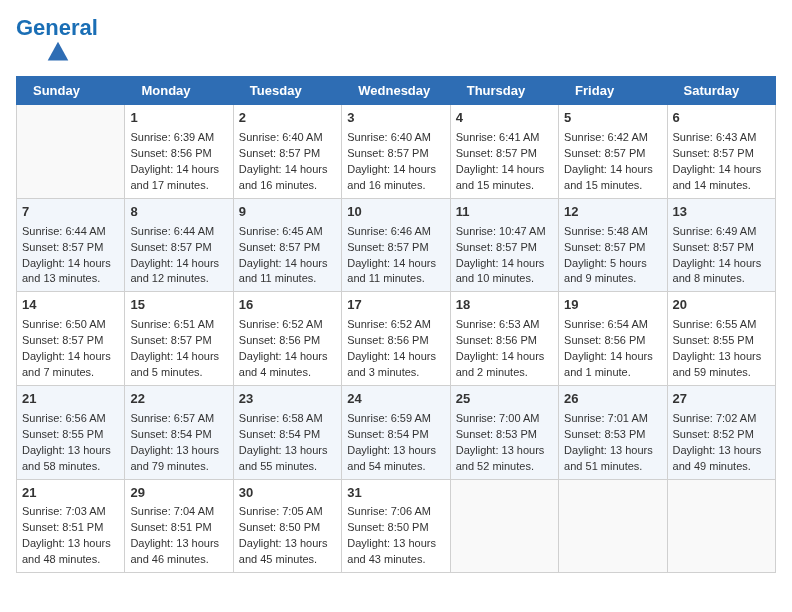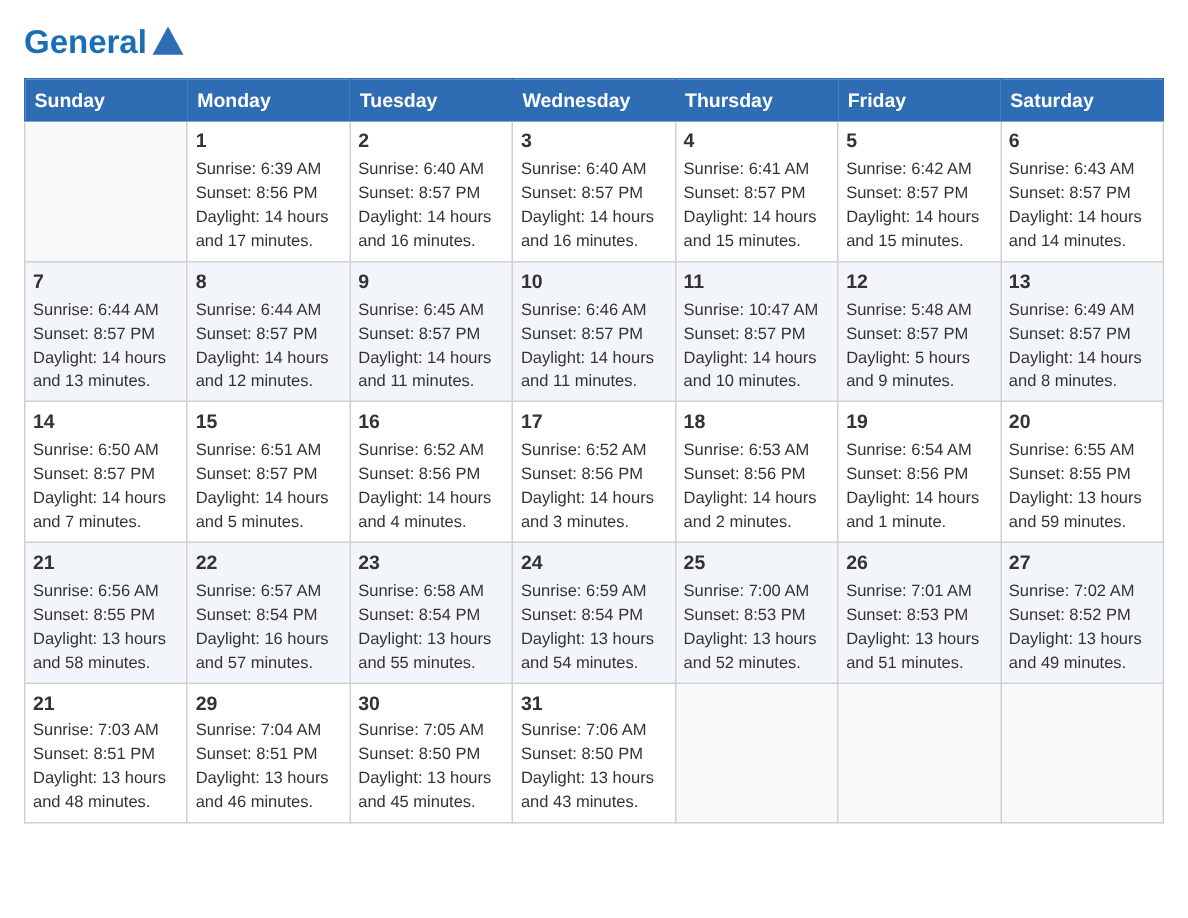--- a/index.html
+++ b/index.html
@@ -48,21 +48,21 @@
     }
     table {
       width: 100%;
       border-collapse: collapse;
       font-size: 11px;
     }
     thead tr th {
       background-color: #2e6db4;
       color: #fff;
       text-align: left;
-      padding: 6px 6px;
+      padding: 6px 16px;
       font-size: 13px;
       font-weight: bold;
       border: 1px solid #2e6db4;
     }
     tbody tr td {
       border: 1px solid #d0d0d0;
       vertical-align: top;
       padding: 4px 5px;
       width: calc(100% / 7);
       min-height: 80px;
@@ -87,21 +87,21 @@
     tbody tr td.empty {
       background-color: #f9f9f9 !important;
     }
   </style>
 </head>
 <body>
 
 <div class="header">
   <div class="logo">
     <div>
-      <div style="display:flex;align-items:center;">
+      <div style="display:flex;align-items:center;flex-direction:column;">
         <span class="logo-text">
           <span>General</span>
         </span>
         <svg class="logo-icon" viewBox="0 0 28 28" xmlns="http://www.w3.org/2000/svg">
           <polygon points="14,2 26,24 2,24" fill="#2e6db4"></polygon>
         </svg>
       </div>
       <div class="logo-text" style="color:#2e6db4;"></div>
     </div>
   </div>
@@ -146,21 +146,21 @@
         <td><span class="day-num">14</span><span>Sunrise: 6:50 AM</span><br><span>Sunset: 8:57 PM</span><br><span>Daylight: 14 hours and 7 minutes.</span></td>
         <td><span class="day-num">15</span><span>Sunrise: 6:51 AM</span><br><span>Sunset: 8:57 PM</span><br><span>Daylight: 14 hours and 5 minutes.</span></td>
         <td><span class="day-num">16</span><span>Sunrise: 6:52 AM</span><br><span>Sunset: 8:56 PM</span><br><span>Daylight: 14 hours and 4 minutes.</span></td>
         <td><span class="day-num">17</span><span>Sunrise: 6:52 AM</span><br><span>Sunset: 8:56 PM</span><br><span>Daylight: 14 hours and 3 minutes.</span></td>
         <td><span class="day-num">18</span><span>Sunrise: 6:53 AM</span><br><span>Sunset: 8:56 PM</span><br><span>Daylight: 14 hours and 2 minutes.</span></td>
         <td><span class="day-num">19</span><span>Sunrise: 6:54 AM</span><br><span>Sunset: 8:56 PM</span><br><span>Daylight: 14 hours and 1 minute.</span></td>
         <td><span class="day-num">20</span><span>Sunrise: 6:55 AM</span><br><span>Sunset: 8:55 PM</span><br><span>Daylight: 13 hours and 59 minutes.</span></td>
       </tr>
       <tr>
         <td><span class="day-num">21</span><span>Sunrise: 6:56 AM</span><br><span>Sunset: 8:55 PM</span><br><span>Daylight: 13 hours and 58 minutes.</span></td>
-        <td><span class="day-num">22</span><span>Sunrise: 6:57 AM</span><br><span>Sunset: 8:54 PM</span><br><span>Daylight: 16 hours and 57 minutes.</span></td>
+        <td><span class="day-num">22</span><span>Sunrise: 6:57 AM</span><br><span>Sunset: 8:54 PM</span><br><span>Daylight: 13 hours and 79 minutes.</span></td>
         <td><span class="day-num">23</span><span>Sunrise: 6:58 AM</span><br><span>Sunset: 8:54 PM</span><br><span>Daylight: 13 hours and 55 minutes.</span></td>
         <td><span class="day-num">24</span><span>Sunrise: 6:59 AM</span><br><span>Sunset: 8:54 PM</span><br><span>Daylight: 13 hours and 54 minutes.</span></td>
         <td><span class="day-num">25</span><span>Sunrise: 7:00 AM</span><br><span>Sunset: 8:53 PM</span><br><span>Daylight: 13 hours and 52 minutes.</span></td>
         <td><span class="day-num">26</span><span>Sunrise: 7:01 AM</span><br><span>Sunset: 8:53 PM</span><br><span>Daylight: 13 hours and 51 minutes.</span></td>
         <td><span class="day-num">27</span><span>Sunrise: 7:02 AM</span><br><span>Sunset: 8:52 PM</span><br><span>Daylight: 13 hours and 49 minutes.</span></td>
       </tr>
       <tr>
         <td><span class="day-num">21</span><span>Sunrise: 7:03 AM</span><br><span>Sunset: 8:51 PM</span><br><span>Daylight: 13 hours and 48 minutes.</span></td>
         <td><span class="day-num">29</span><span>Sunrise: 7:04 AM</span><br><span>Sunset: 8:51 PM</span><br><span>Daylight: 13 hours and 46 minutes.</span></td>
         <td><span class="day-num">30</span><span>Sunrise: 7:05 AM</span><br><span>Sunset: 8:50 PM</span><br><span>Daylight: 13 hours and 45 minutes.</span></td>

